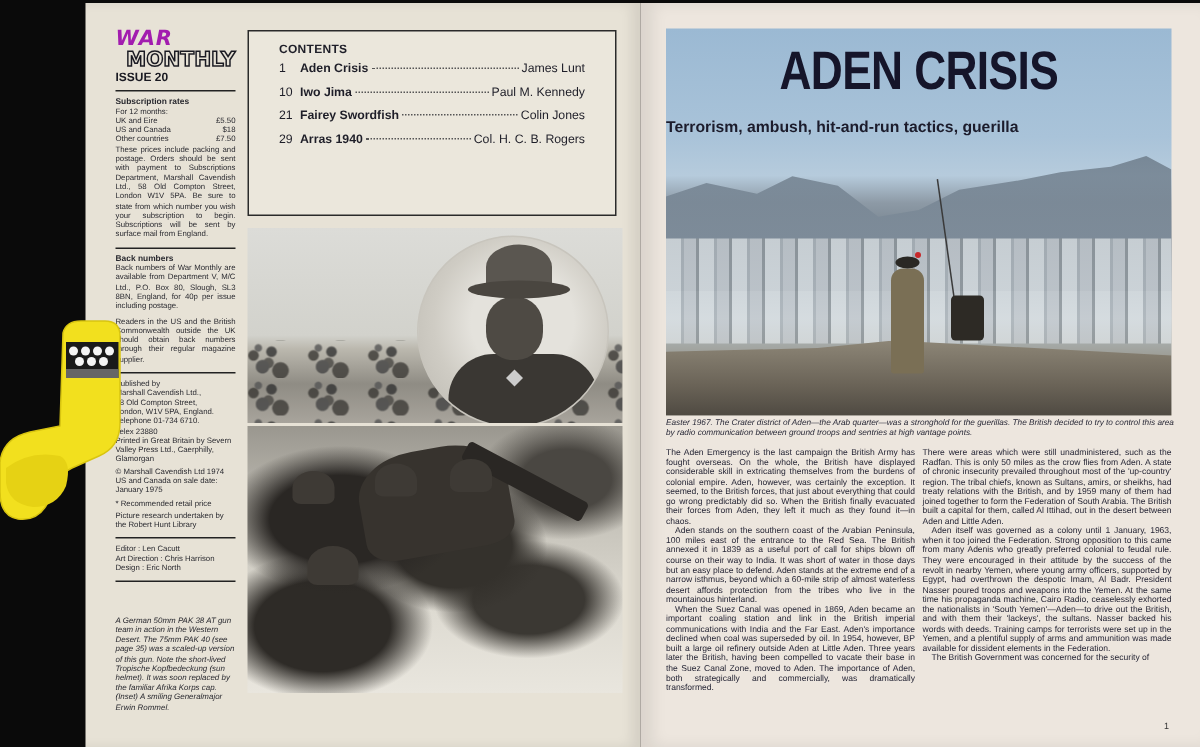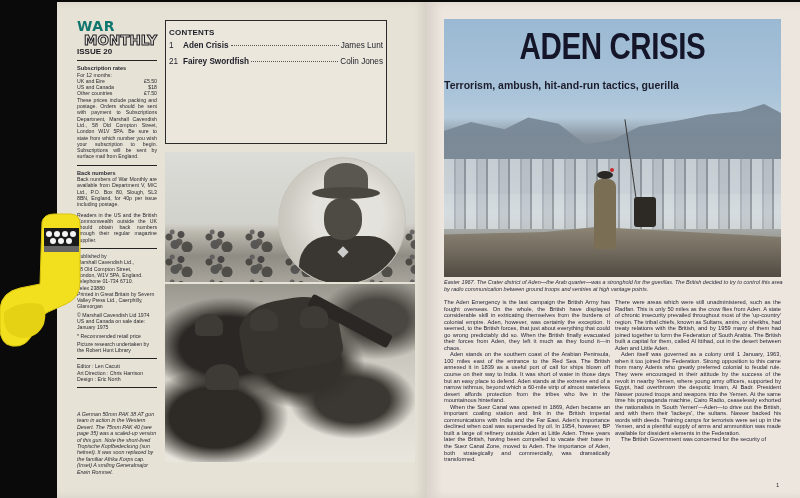--- a/index.html
+++ b/index.html
@@ -13,33 +13,33 @@
     box-shadow: inset -6px 0 8px rgba(0,0,0,0.08);
   }
   .page-right {
     position: absolute; left: 427px; top: 2px; width: 373px; height: 496px;
     background: #ede6de;
     box-shadow: inset 8px 0 10px rgba(0,0,0,0.08);
   }
 
   
   .sidebar { position: absolute; left: 20px; top: 18px; width: 80px; font-size: 5.2px; line-height: 6.3px; color: #2a2a30; }
-  .logo-war { font-family: "DejaVu Sans", sans-serif; font-weight: 900; font-size: 14px; letter-spacing: 0.5px; line-height: 13px; color: #0f766e; }
+  .logo-war { font-family: "DejaVu Sans", sans-serif; font-weight: 900; font-size: 14px; letter-spacing: 0.5px; line-height: 13px; color: #a21caf; font-style: italic; }
   .logo-monthly { font-family: "DejaVu Sans", sans-serif; font-weight: 700; font-size: 13.5px; line-height: 14px; color: transparent; -webkit-text-stroke: 1px #1a1a22; letter-spacing: 0; text-align: right; }
   .issue { font-weight: 700; font-size: 8px; margin-top: 2px; color: #1a1a22; }
   .rule { border-top: 1.5px solid #222; margin: 5px 0 4px; }
   .sb-head { font-weight: 700; font-size: 5.6px; }
   .rates { display: flex; justify-content: space-between; }
   .sidebar p { text-align: justify; }
   .caption-left { position: absolute; left: 20px; top: 409px; width: 80px; font-style: italic; font-size: 5.3px; line-height: 6.4px; color: #2a2a30; }
 
   
   .contents {
-    position: absolute; left: 108px; top: 18px; width: 222px; height: 124px;
-    border: 1.5px solid #2a2a2a; background: #ebe7dc; padding: 7px 3px;
+    position: absolute; left: 108px; top: 18px; width: 246px; height: 124px;
+    border: 1.5px solid #2a2a2a; background: #ebe7dc; padding: 7px 20px;
   }
   .contents-title { font-weight: 700; font-size: 8px; letter-spacing: 0.2px; margin-bottom: 4px; }
   .toc-row { display: flex; align-items: baseline; font-size: 8.2px; height: 15.5px; }
   .toc-num { width: 14px; flex: none; }
   .toc-title { font-weight: 700; flex: none; }
   .toc-dots { flex: 1; border-bottom: 1.2px dotted #555; margin: 0 2px; transform: translateY(-2px); }
   .toc-author { flex: none; }
 
   
   .photo-rommel {
@@ -201,24 +201,36 @@
 
   <div class="contents">
     <div class="contents-title">CONTENTS</div>
     <div class="toc-row">
       <span class="toc-num">1</span>
       <span class="toc-title">Aden Crisis</span>
       <span class="toc-dots"></span>
       <span class="toc-author">James Lunt</span>
     </div>
     <div class="toc-row">
+      <span class="toc-num">10</span>
+      <span class="toc-title">Iwo Jima</span>
+      <span class="toc-dots"></span>
+      <span class="toc-author">Paul M. Kennedy</span>
+    </div>
+    <div class="toc-row">
       <span class="toc-num">21</span>
       <span class="toc-title">Fairey Swordfish</span>
       <span class="toc-dots"></span>
       <span class="toc-author">Colin Jones</span>
+    </div>
+    <div class="toc-row">
+      <span class="toc-num">29</span>
+      <span class="toc-title">Arras 1940</span>
+      <span class="toc-dots"></span>
+      <span class="toc-author">Col. H. C. B. Rogers</span>
     </div>
   </div>
 
   <div class="photo-rommel">
     <div class="desert-scrub"></div>
     <div class="inset-circle">
       <div class="jacket"></div>
       <div class="cross"></div>
       <div class="face"></div>
       <div class="helmet">

